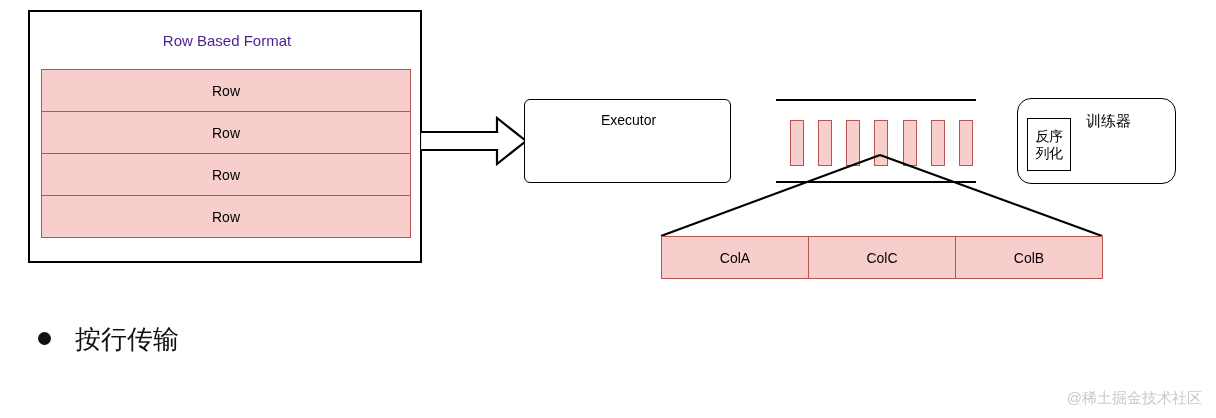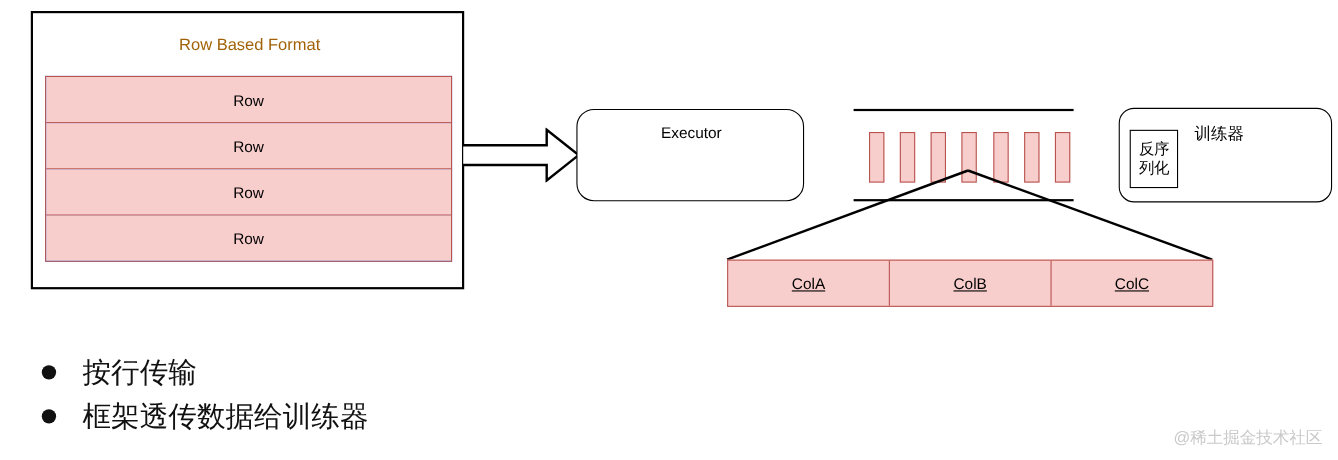--- a/index.html
+++ b/index.html
@@ -35,21 +35,21 @@
     background: #ffffff;
   }
   .rbf-title {
     position: absolute;
     left: 0;
     top: 20px;
     width: 394px;
     text-align: center;
     font-size: 15px;
     line-height: 18px;
-    color: #a16207;
+    color: #4c1d95;
   }
   .rows-stack {
     position: absolute;
     left: 41px;
     top: 69px;
     width: 370px;
     height: 169px;
     border: 1px solid #b85450;
     box-sizing: border-box;
     background: #3b82f6;
@@ -81,21 +81,21 @@
   }
 
   
   .executor-box {
     position: absolute;
     left: 524px;
     top: 99px;
     width: 207px;
     height: 84px;
     border: 1.6px solid #000000;
-    border-radius: 16px;
+    border-radius: 6px;
     box-sizing: border-box;
     background: #ffffff;
   }
   .executor-label {
     position: absolute;
     left: 0;
     top: 11px;
     width: 207px;
     text-align: center;
     font-size: 14px;
@@ -134,21 +134,21 @@
     background: #f8cecc;
     border: 1.4px solid #b85450;
     box-sizing: border-box;
   }
 
   
   .trainer-box {
     position: absolute;
     left: 1017px;
     top: 98px;
-    width: 194px;
+    width: 159px;
     height: 86px;
     border: 1.6px solid #000000;
     border-radius: 14px;
     box-sizing: border-box;
     background: #ffffff;
   }
   .deser-box {
     position: absolute;
     left: 9px;
     top: 19px;
@@ -197,21 +197,20 @@
   }
   .colcell {
     flex: 1 1 0;
     display: flex;
     align-items: center;
     justify-content: center;
     font-size: 14px;
     color: #000000;
     border-right: 1.5px solid #b85450;
     box-sizing: border-box;
-    text-decoration: underline;
   }
   .colcell:last-child { border-right: none; }
 
   
   .bullets {
     position: absolute;
     left: 38px;
     top: 322px;
     width: 520px;
     text-align: center;
@@ -294,30 +293,26 @@
     <div class="trainer-label">训练器</div>
   </div>
 
   <svg class="v-connector" viewBox="0 0 455 92">
     <path d="M 225 5 L 6 86" fill="none" stroke="#000000" stroke-width="2.2"></path>
     <path d="M 225 5 L 447 86" fill="none" stroke="#000000" stroke-width="2.2"></path>
   </svg>
 
   <div class="colbar">
     <div class="colcell">ColA</div>
+    <div class="colcell">ColC</div>
     <div class="colcell">ColB</div>
-    <div class="colcell">ColC</div>
   </div>
 
   <div class="bullets">
     <div class="bullet-item">
       <span class="bullet-dot"></span>
       <span class="bullet-text">按行传输</span>
     </div>
-    <div class="bullet-item">
-      <span class="bullet-dot"></span>
-      <span class="bullet-text">框架透传数据给训练器</span>
-    </div>
   </div>
 
   <div class="watermark">@稀土掘金技术社区</div>
 
 </div>
 
 </body></html>

